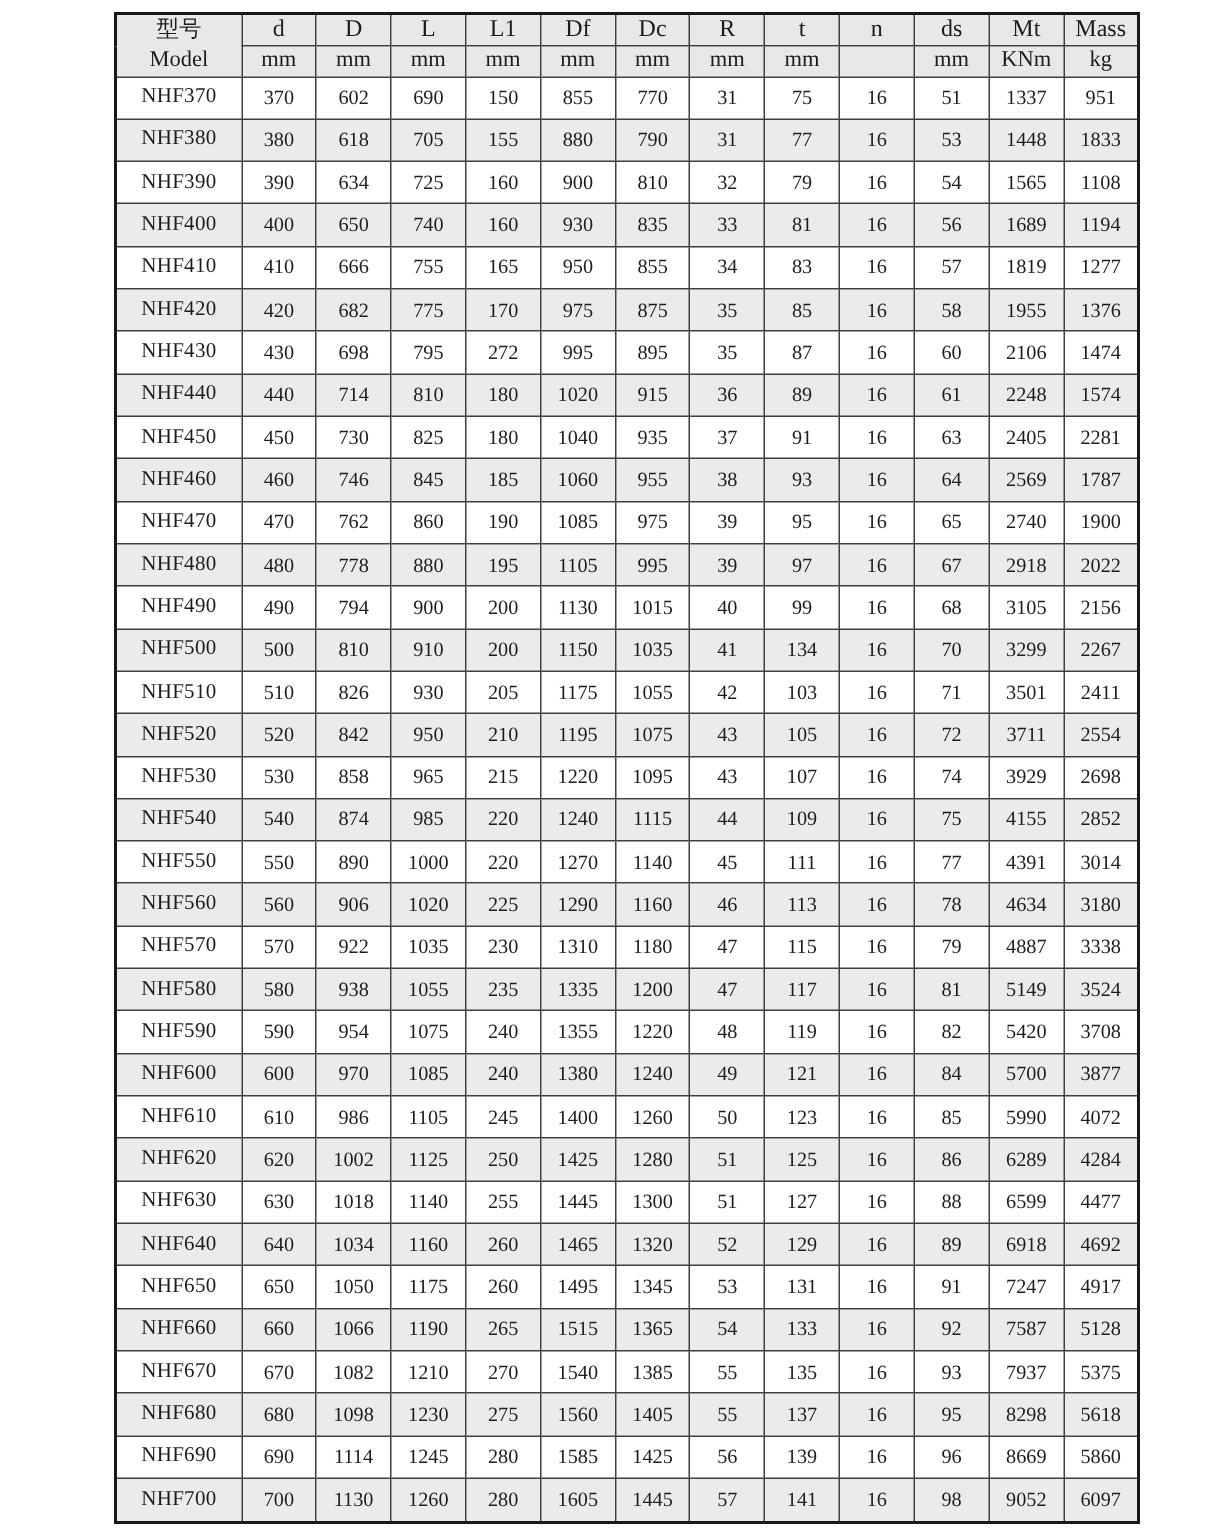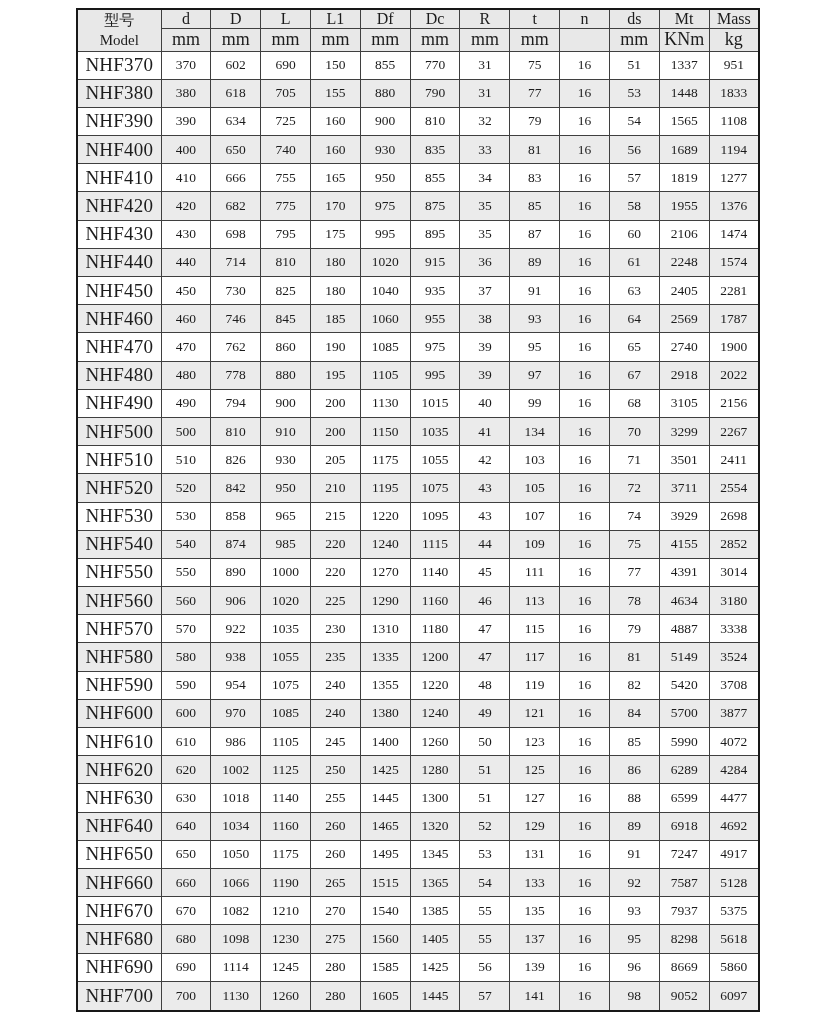--- a/index.html
+++ b/index.html
@@ -18,24 +18,24 @@
     border:2px solid var(--outer);
     margin-left:48px;
   }
   th,td{
     border:1px solid var(--border);
     text-align:center;vertical-align:middle;padding:0;
     overflow:hidden;white-space:nowrap;
   }
   thead th{background:var(--header-bg);font-weight:normal;}
   th.col-label{font-size:16px;}
-  th.col-unit{font-size:18px;}
+  th.col-unit{font-size:15px;}
   th.model-th{font-size:15px;line-height:1.35;}
   tbody td{font-size:13.5px;}
-  tbody td.model-cell{font-size:19px;letter-spacing:0.2px;}
+  tbody td.model-cell{font-size:14px;letter-spacing:0.2px;}
   tbody tr:nth-child(even){background:var(--stripe);}
   col.model-col{width:84px;}
 </style>
 </head>
 <body>
 
 <div class="page">
   <table class="spec">
     <colgroup>
         <col class="model-col">
@@ -175,21 +175,21 @@
           <td class="value-cell">16</td>
           <td class="value-cell">58</td>
           <td class="value-cell">1955</td>
           <td class="value-cell">1376</td>
         </tr>
         <tr>
           <td class="model-cell">NHF430</td>
           <td class="value-cell">430</td>
           <td class="value-cell">698</td>
           <td class="value-cell">795</td>
-          <td class="value-cell">175</td>
+          <td class="value-cell">272</td>
           <td class="value-cell">995</td>
           <td class="value-cell">895</td>
           <td class="value-cell">35</td>
           <td class="value-cell">87</td>
           <td class="value-cell">16</td>
           <td class="value-cell">60</td>
           <td class="value-cell">2106</td>
           <td class="value-cell">1474</td>
         </tr>
         <tr>

